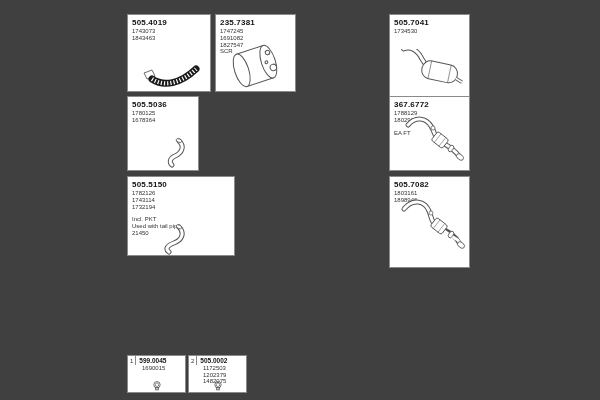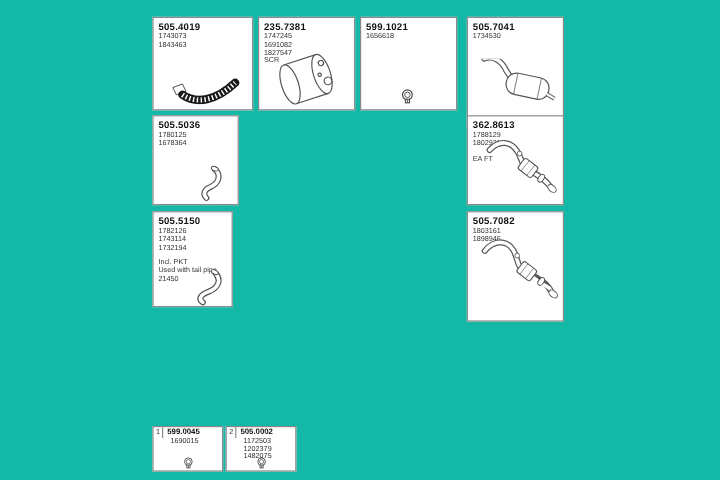--- a/index.html
+++ b/index.html
@@ -1,17 +1,17 @@
 <!DOCTYPE html>
 <html><head>
 <meta charset="utf-8">
 <style>
   html,body{margin:0;padding:0;background:#ffffff;}
   #page{
-    position:relative;width:600px;height:400px;background:#14b8a6;overflow:hidden;
+    position:relative;width:600px;height:400px;background:#404040;overflow:hidden;
     font-family:"Liberation Sans","DejaVu Sans",sans-serif;color:#1a1a1a;
   }
   .box{
     position:absolute;border:1px solid #8a8a8a;background:#fff;
     box-sizing:border-box;padding:3px 4px;
   }
   .part{font-size:8px;font-weight:bold;color:#111;line-height:9px;margin-bottom:1px;letter-spacing:.2px;}
   .ref{font-size:6px;color:#333;line-height:6.8px;}
   .note-gap{margin-top:6px;}
   .ill{position:absolute;}
@@ -64,27 +64,20 @@
         <line x1="12" y1="42" x2="40" y2="42"></line>
         <ellipse cx="12" cy="25" rx="7" ry="17"></ellipse>
         <ellipse cx="40" cy="25" rx="7" ry="17"></ellipse>
         <circle cx="43" cy="32" r="3.2"></circle>
         <circle cx="42" cy="16" r="2.2"></circle>
         <circle cx="38" cy="25" r="1.4"></circle>
       </g>
     </svg>
   </div>
 
-  <div class="box" style="left:300px;top:14px;width:81px;height:78px">
-    <div class="part">599.1021</div>
-    <div class="ref">1656618</div>
-    <svg class="ill" style="left:32px;top:58px" width="13" height="14" viewBox="0 0 12 13">
-        <use href="#clamp"></use>
-      </svg>
-  </div>
 
   <div class="box" style="left:389px;top:14px;width:81px;height:92px">
     <div class="part">505.7041</div>
     <div class="ref">1734530</div>
     <svg class="ill" style="left:6px;top:34px" width="70" height="40" viewBox="0 0 70 40">
       <g transform="rotate(12 35 20)">
         <path d="M4,6 C10,2 18,4 24,12 L30,18" stroke="#555" stroke-width="5" fill="none" stroke-linecap="round"></path>
         <path d="M4,6 C10,2 18,4 24,12 L30,18" stroke="#fff" stroke-width="3" fill="none" stroke-linecap="round"></path>
         <rect x="26" y="12" width="36" height="18" rx="8.5" fill="#fff" stroke="#555" stroke-width="1"></rect>
         <line x1="34" y1="12" x2="34" y2="30" stroke="#555" stroke-width="0.6"></line>
@@ -100,39 +93,39 @@
     <div class="ref">1780125</div>
     <div class="ref">1678364</div>
     <svg class="ill" style="left:34px;top:40px" width="26" height="32" viewBox="0 0 26 32">
       <path d="M17,4 C23,9 20,16 13,19 C8,21 7,25 10,28" stroke="#555" stroke-width="5" fill="none" stroke-linecap="round"></path>
       <path d="M17,4 C23,9 20,16 13,19 C8,21 7,25 10,28" stroke="#fff" stroke-width="3" fill="none" stroke-linecap="round"></path>
       <ellipse cx="17" cy="3.6" rx="3" ry="1.7" fill="#fff" stroke="#555" stroke-width="0.8" transform="rotate(20 17 3.6)"></ellipse>
     </svg>
   </div>
 
   <div class="box" style="left:389px;top:96px;width:81px;height:75px">
-    <div class="part">362.8613</div>
+    <div class="part">367.6772</div>
     <div class="ref">1788129</div>
     <div class="ref">1802921</div>
     <div class="ref note-gap">EA FT</div>
     <svg class="ill" style="left:12px;top:14px" width="66" height="56" viewBox="0 0 66 56">
       <path d="M6,14 C14,5 24,7 29,15 C33,21 32,26 38,30 C46,35 52,38 57,45" stroke="#555" stroke-width="5" fill="none" stroke-linecap="round"></path>
       <path d="M6,14 C14,5 24,7 29,15 C33,21 32,26 38,30 C46,35 52,38 57,45" stroke="#fff" stroke-width="3" fill="none" stroke-linecap="round"></path>
       <g transform="rotate(38 38 29)">
         <rect x="31" y="23.5" width="14" height="11" rx="2" fill="#fff" stroke="#555" stroke-width="0.9"></rect>
         <line x1="35" y1="23.5" x2="35" y2="34.5" stroke="#555" stroke-width="0.5"></line>
         <line x1="41" y1="23.5" x2="41" y2="34.5" stroke="#555" stroke-width="0.5"></line>
       </g>
       <circle cx="31" cy="17" r="2" fill="#fff" stroke="#555" stroke-width="0.7"></circle>
       <ellipse cx="49" cy="37.5" rx="2.2" ry="3.6" fill="#fff" stroke="#555" stroke-width="0.8" transform="rotate(35 49 37.5)"></ellipse>
       <ellipse cx="58" cy="46" rx="4" ry="2.6" fill="#fff" stroke="#555" stroke-width="0.8" transform="rotate(40 58 46)"></ellipse>
     </svg>
   </div>
 
-  <div class="box" style="left:127px;top:176px;width:67px;height:80px">
+  <div class="box" style="left:127px;top:176px;width:108px;height:80px">
     <div class="part">505.5150</div>
     <div class="ref">1782126</div>
     <div class="ref">1743114</div>
     <div class="ref">1732194</div>
     <div class="ref note-gap">Incl. PKT</div>
     <div class="ref">Used with tail pipe</div>
     <div class="ref">21450</div>
     <svg class="ill" style="left:28px;top:46px" width="32" height="32" viewBox="0 0 32 32">
       <path d="M23,4 C29,10 26,17 18,20 C11,22.5 9,26 13,29" stroke="#555" stroke-width="5" fill="none" stroke-linecap="round"></path>
       <path d="M23,4 C29,10 26,17 18,20 C11,22.5 9,26 13,29" stroke="#fff" stroke-width="3" fill="none" stroke-linecap="round"></path>

